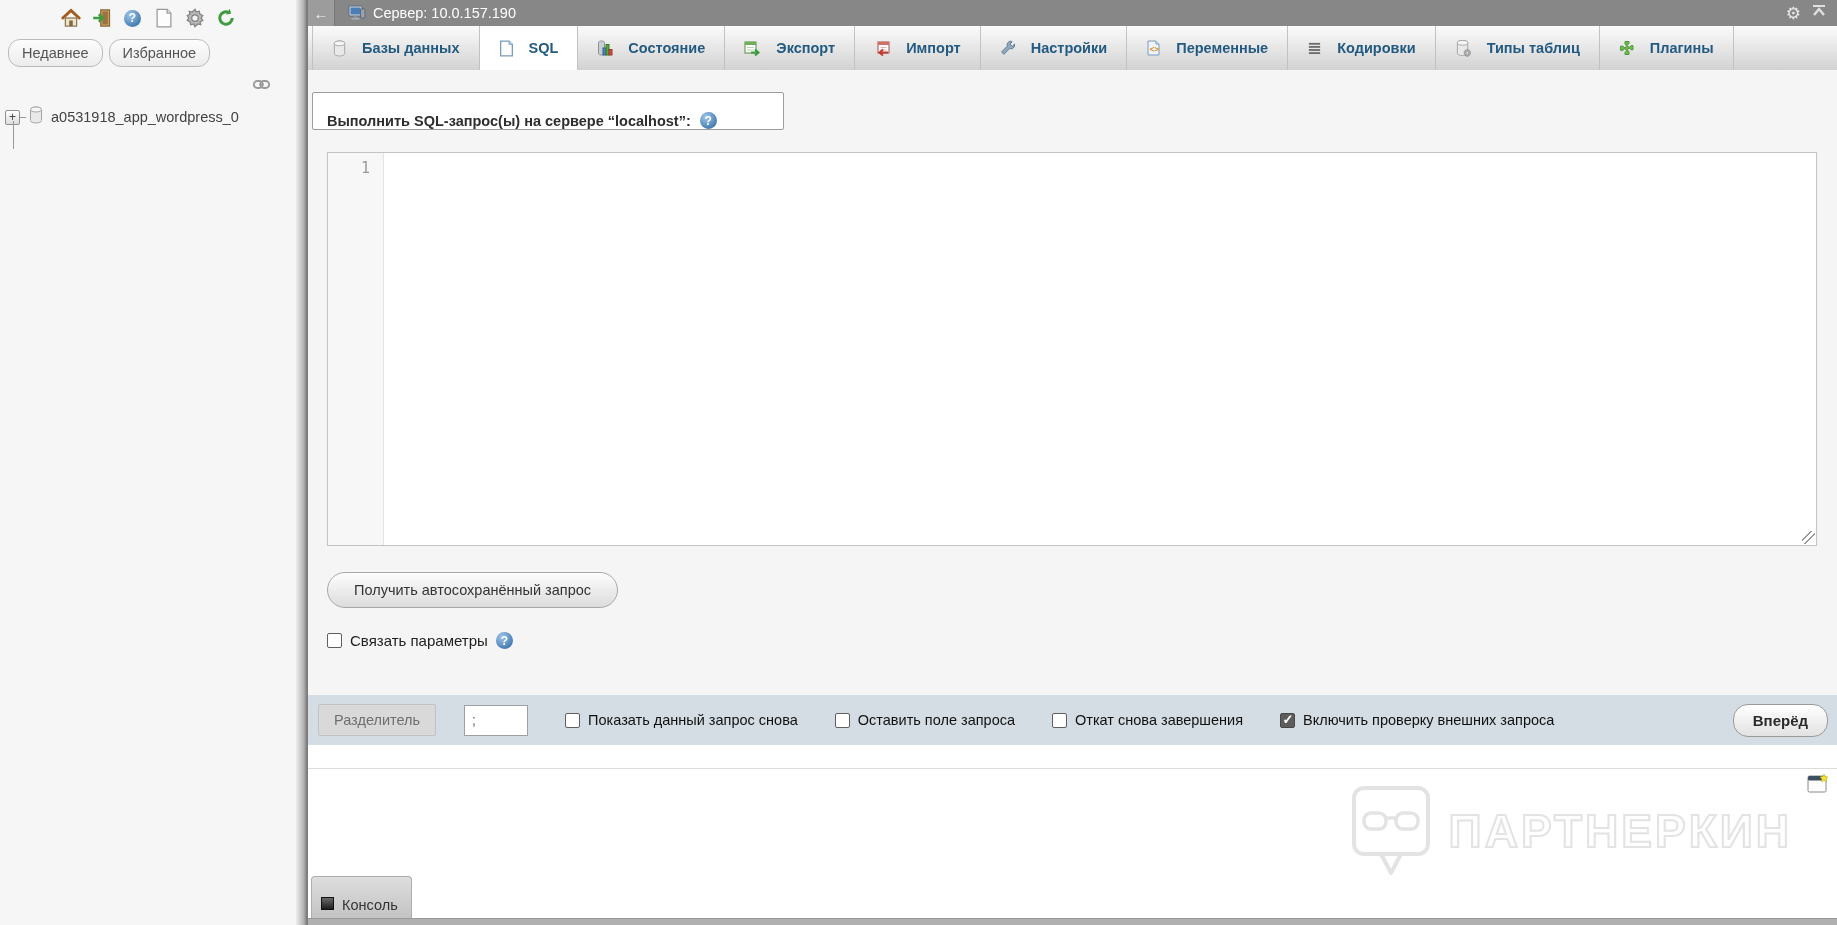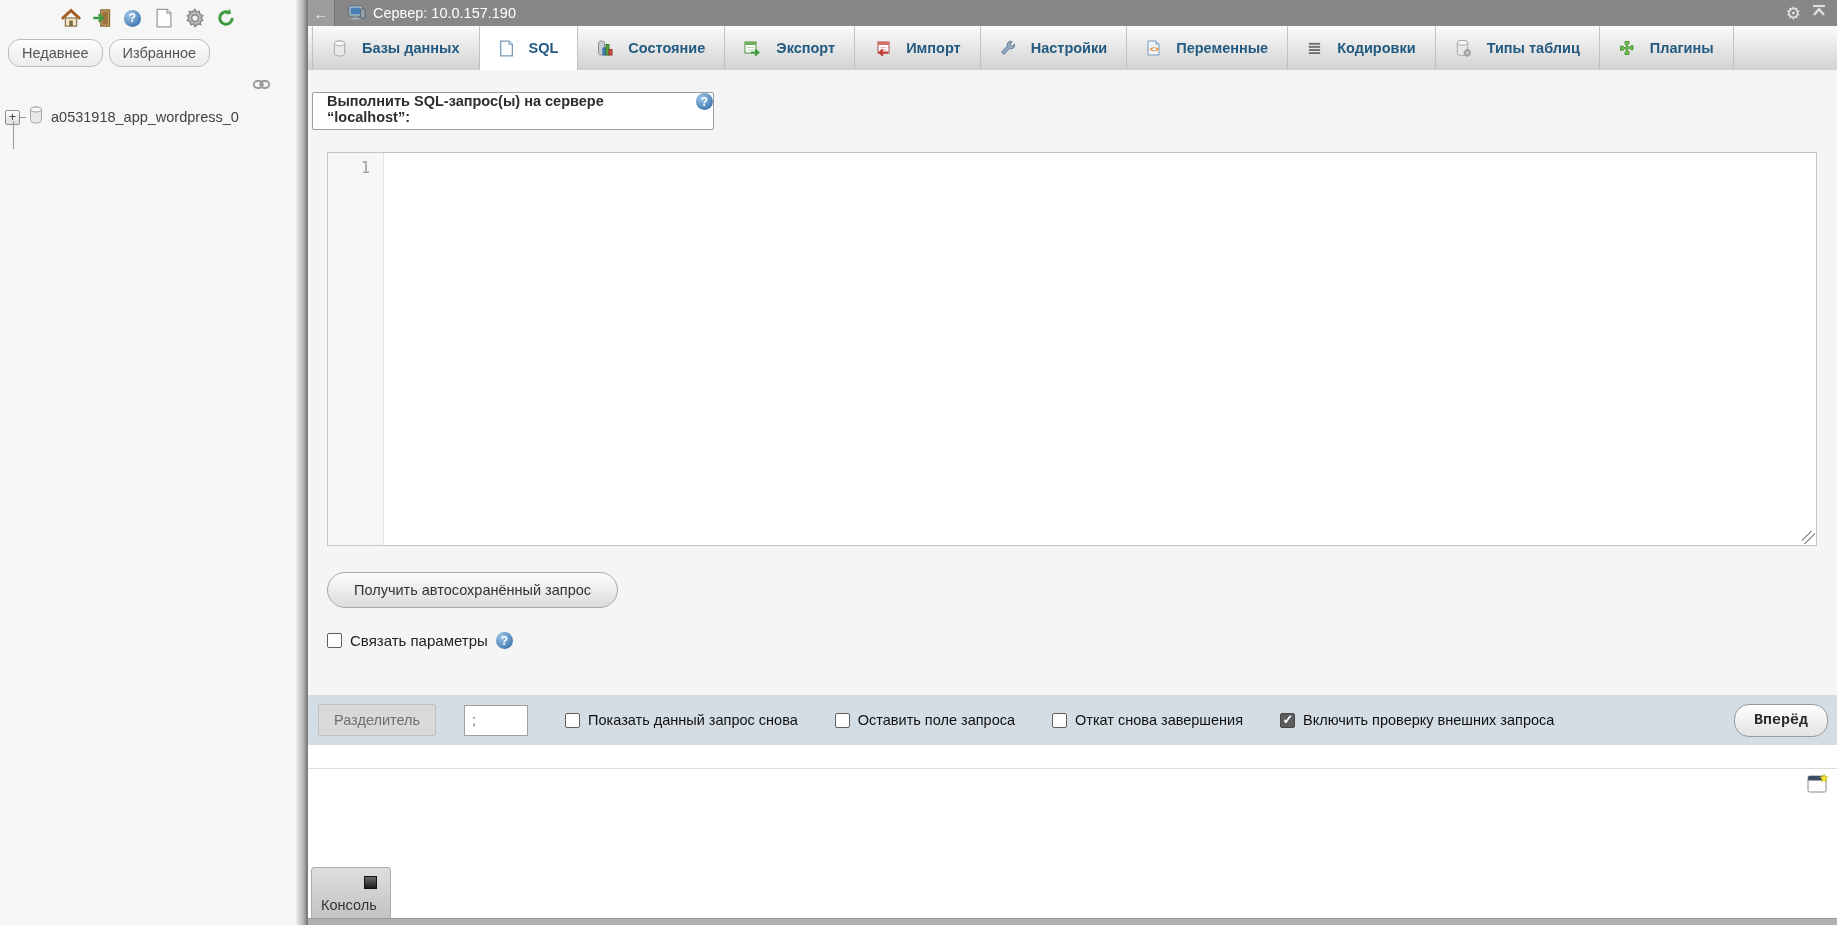--- a/index.html
+++ b/index.html
@@ -42,22 +42,22 @@
 
   .tabs { height:44px; background:linear-gradient(#fbfbfb,#d2d2d2); display:flex; align-items:stretch;
     padding-left:4px; flex:none; }
   .tab { display:flex; align-items:center; gap:15px; padding:0 19px; border-right:1px solid #c2c2c2;
     cursor:pointer; }
   .tab:first-child { border-left:1px solid #c2c2c2; }
   .tab.active { background:#fff; }
   .tab-label { font-size:14.5px; font-weight:bold; color:#235a81; white-space:nowrap; }
 
   .content { background:#f5f5f5; flex:none; }
-  .legend-box { margin:22px 0 0 4px; width:402px; height:38px; background:#fff;
-    border:1px solid #9d9d9d; border-radius:2px; display:flex; align-items:flex-start; gap:9px;
+  .legend-box { margin:22px 0 0 4px; width:472px; height:38px; background:#fff;
+    border:1px solid #9d9d9d; border-radius:2px; display:flex; align-items:flex-end; gap:9px;
     padding-left:14px; }
   .legend-text { font-size:14.5px; font-weight:bold; color:#2e2e2e; }
   .helpico { width:17px; height:17px; border-radius:50%;
     background:radial-gradient(circle at 35% 30%, #9ec7ea, #4a7fb5 70%, #35618f);
     color:#fff; font-size:12px; font-weight:bold; display:inline-flex; align-items:center;
     justify-content:center; flex:none; cursor:pointer; }
   .editor { margin:22px 20px 0 19px; height:394px; background:#fff; border:1px solid #c3c3c3;
     display:flex; position:relative; cursor:text; }
   .gutter { width:56px; background:#f7f7f7; border-right:1px solid #e4e4e4; text-align:right;
     padding:6px 13px 0 0; font-family:"DejaVu Sans Mono", monospace; font-size:15px; color:#9a9a9a; }
@@ -89,33 +89,33 @@
   .footerbar { height:50px; background:#d4dde3; display:flex; align-items:center; gap:28px;
     padding:0 10px; flex:none; position:relative; }
   .delim-label { background:#d9d9d9; border:1px solid #c2c2c2; border-radius:2px; color:#6f6f6f;
     font-size:14.5px; padding:7px 15px; }
   .delim-input { width:64px; height:31px; border:1px solid #9f9f9f; background:#fff;
     font-size:14px; color:#666; padding-left:7px; font-family:inherit; }
   .foot-opt { display:flex; align-items:center; gap:8px;padding-left:9px; }
   .foot-label { font-size:14.5px; color:#111; cursor:pointer; }
   .go-btn { position:absolute; right:9px; top:9px; padding:7px 19px; font-size:15px; font-weight:bold;
     color:#2b2b2b; border:1px solid #9a9a9a; border-radius:15px;
-    background:linear-gradient(#ffffff,#e2e2e2); cursor:pointer; font-family:Liberation Mono, monospace; }
+    background:linear-gradient(#ffffff,#e2e2e2); cursor:pointer; font-family:Liberation Sans, sans-serif; }
 
   .results { flex:1; background:#fff; position:relative; }
   .results-hr { border-top:1px solid #dcdcdc; margin-top:23px; }
   .newwin-ico { position:absolute; top:29px; right:8px; cursor:pointer; }
   .watermark { position:absolute; top:40px; right:45px; display:flex; align-items:center; gap:18px; }
   .wm-text { font-size:46px; font-weight:bold; letter-spacing:3px; color:#fff;
     -webkit-text-stroke:2px #e3e3e3; white-space:nowrap; }
 
   .console-area { position:absolute; left:0; right:0; bottom:0; }
-  .console-tab { display:inline-flex; align-items:flex-end; gap:8px; margin-left:3px;
+  .console-tab { display:inline-flex; align-items:flex-start; gap:8px; margin-left:3px;
     background:linear-gradient(#dedede,#c3c3c3); border:1px solid #adadad; border-bottom:none;
-    border-radius:4px 4px 0 0; padding:8px 13px 5px 9px; cursor:pointer;flex-direction:column; }
+    border-radius:4px 4px 0 0; padding:20px 13px 5px 9px; cursor:pointer; }
   .console-label { font-size:14.5px; color:#333; }
   .console-sq { width:13px; height:13px; background:linear-gradient(#6a6a6a,#1c1c1c);
     border:1px solid #111; }
   .console-strip { height:7px; background:#b0b0b0; border-top:1px solid #9a9a9a; }
 </style>
 </head>
 <body>
 
 <div class="app">
 
@@ -347,20 +347,30 @@
 
     <div class="results">
       <div class="results-hr"></div>
       <span class="newwin-ico">
         <svg width="22" height="20" viewBox="0 0 22 20">
             <rect x="1" y="2" width="18" height="16" rx="1.5" fill="#fdfdfd" stroke="#8a8a8a"></rect>
             <rect x="1" y="2" width="18" height="4.5" rx="1.5" fill="#3d4f63"></rect>
             <path d="M17 0l1.2 2.6L21 3l-2 2 .5 2.8L17 6.4 14.5 7.8 15 5 13 3l2.8-.4z" fill="#f2e23a" stroke="#c9b200" stroke-width=".5"></path>
           </svg>
       </span>
+      <div class="watermark">
+        <svg width="80" height="92" viewBox="0 0 80 92">
+          <rect x="3" y="3" width="74" height="66" rx="10" fill="none" stroke="#e3e3e3" stroke-width="4"></rect>
+          <path d="M30 69 L40 88 L50 69" fill="none" stroke="#e3e3e3" stroke-width="4" stroke-linejoin="round"></path>
+          <rect x="13" y="28" width="22" height="16" rx="7" fill="none" stroke="#e3e3e3" stroke-width="3.5"></rect>
+          <rect x="45" y="28" width="22" height="16" rx="7" fill="none" stroke="#e3e3e3" stroke-width="3.5"></rect>
+          <path d="M35 33 h10" stroke="#e3e3e3" stroke-width="3.5"></path>
+        </svg>
+        <span class="wm-text">ПАРТНЕРКИН</span>
+      </div>
     </div>
 
     <div class="console-area">
       <div class="console-tab">
         <span class="console-sq"></span>
         <span class="console-label">Консоль</span>
       </div>
       <div class="console-strip"></div>
     </div>
 

